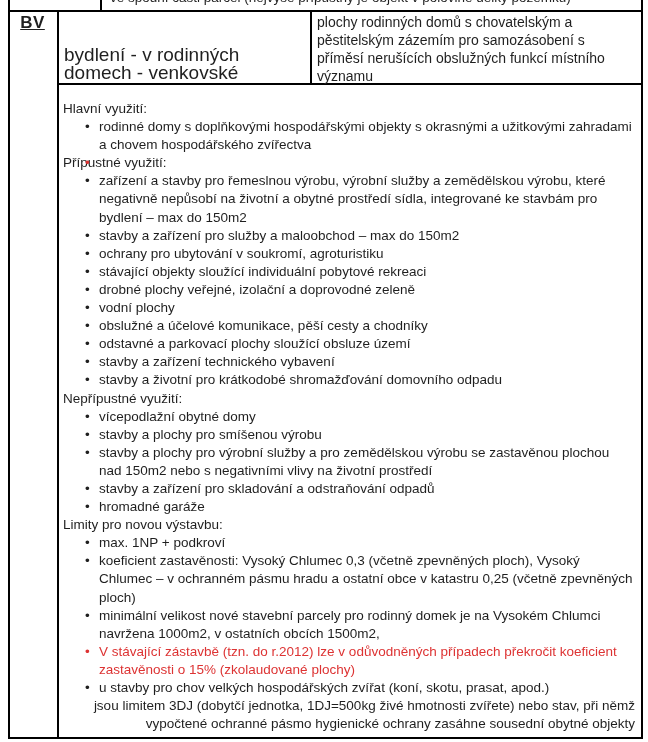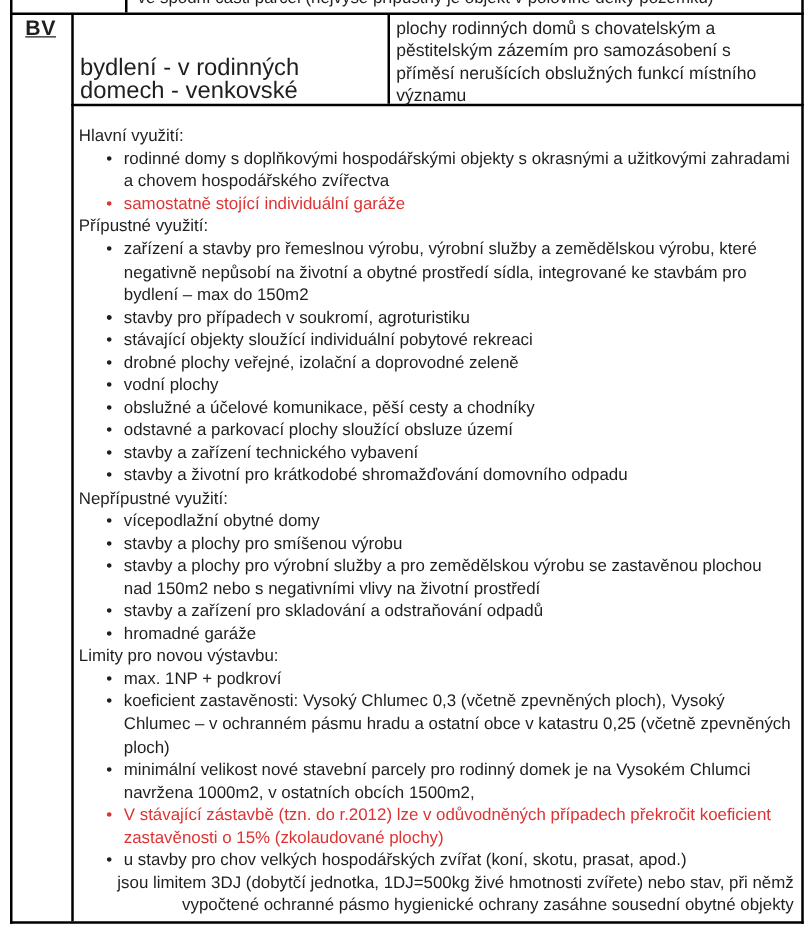--- a/index.html
+++ b/index.html
@@ -59,27 +59,27 @@
   <div class="vline vline-cols"></div>
 
   <div class="bv-label">BV</div>
   <div class="cell-name">bydlení - v rodinných domech - venkovské</div>
   <div class="cell-desc">plochy rodinných domů s chovatelským a pěstitelským zázemím pro samozásobení s příměsí nerušících obslužných funkcí místního významu</div>
 
   <div class="body-cell">
       <div class="section">
         <div class="section-heading">Hlavní využití:</div>
         <div class="item"><span class="bullet">•</span><span>rodinné domy s doplňkovými hospodářskými objekty s okrasnými a užitkovými zahradami a chovem hospodářského zvířectva</span></div>
-        <div class="item red"><span class="bullet">•</span><span>samostatně stojící individuální garáže</span></div>
+        <div class="item red"><span class="bullet">•</span></div>
       </div>
       <div class="section">
         <div class="section-heading">Přípustné využití:</div>
         <div class="item"><span class="bullet">•</span><span>zařízení a stavby pro řemeslnou výrobu, výrobní služby a zemědělskou výrobu, které negativně nepůsobí na životní a obytné prostředí sídla, integrované ke stavbám pro bydlení – max do 150m2</span></div>
-        <div class="item"><span class="bullet">•</span></div>
-        <div class="item"><span class="bullet">•</span><span>stavby pro případech v soukromí, agroturistiku</span></div>
+        <div class="item"><span class="bullet">•</span><span>stavby a zařízení pro služby a maloobchod – max do 150m2</span></div>
+        <div class="item"><span class="bullet">•</span><span>ochrany pro ubytování v soukromí, agroturistiku</span></div>
         <div class="item"><span class="bullet">•</span><span>stávající objekty sloužící individuální pobytové rekreaci</span></div>
         <div class="item"><span class="bullet">•</span><span>drobné plochy veřejné, izolační a doprovodné zeleně</span></div>
         <div class="item"><span class="bullet">•</span><span>vodní plochy</span></div>
         <div class="item"><span class="bullet">•</span><span>obslužné a účelové komunikace, pěší cesty a chodníky</span></div>
         <div class="item"><span class="bullet">•</span><span>odstavné a parkovací plochy sloužící obsluze území</span></div>
         <div class="item"><span class="bullet">•</span><span>stavby a zařízení technického vybavení</span></div>
         <div class="item"><span class="bullet">•</span><span>stavby a životní pro krátkodobé shromažďování domovního odpadu</span></div>
       </div>
       <div class="section">
         <div class="section-heading">Nepřípustné využití:</div>

